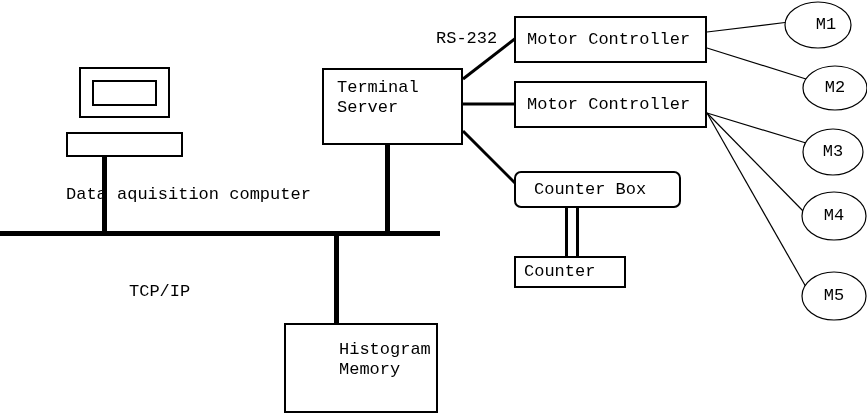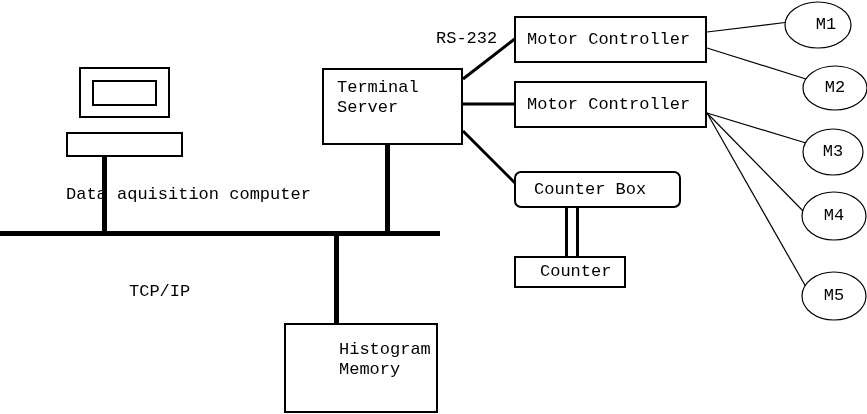--- a/index.html
+++ b/index.html
@@ -93,21 +93,21 @@
 
   <div class="node" style="left:322px; top:68px; width:141px; height:77px; padding:8px 0 0 13px;">Terminal
 Server</div>
 
   <div class="node center-v" style="left:514px; top:16px; width:193px; height:47px; padding-left:11px;">Motor Controller</div>
 
   <div class="node center-v" style="left:514px; top:81px; width:193px; height:47px; padding-left:11px;">Motor Controller</div>
 
   <div class="node center-v" style="left:514px; top:171px; width:167px; height:37px; padding-left:18px;border-radius:7px;">Counter Box</div>
 
-  <div class="node center-v" style="left:514px; top:256px; width:112px; height:32px; padding-left:24px;">Counter</div>
+  <div class="node center-v" style="left:514px; top:256px; width:112px; height:32px; padding-left:8px;">Counter</div>
 
   <div class="node" style="left:284px; top:323px; width:154px; height:90px; padding:15px 0 0 53px;">Histogram
 Memory</div>
 
   <div class="motor-label" style="left:806px; top:15px;">M1</div>
   <div class="motor-label" style="left:815px; top:78px;">M2</div>
   <div class="motor-label" style="left:813px; top:142px;">M3</div>
   <div class="motor-label" style="left:814px; top:206px;">M4</div>
   <div class="motor-label" style="left:814px; top:286px;">M5</div>
 

